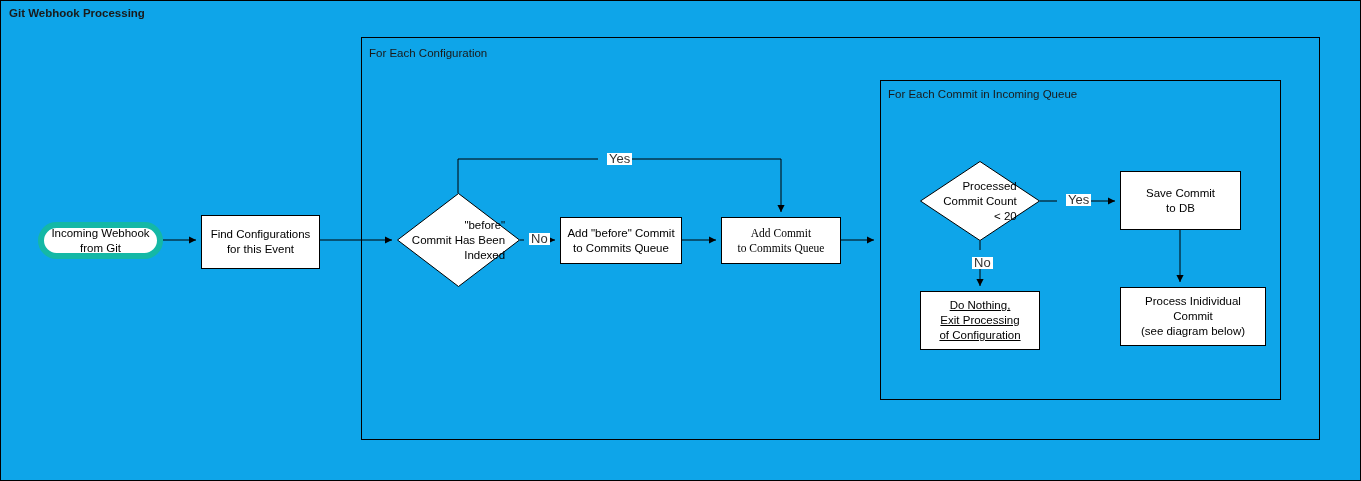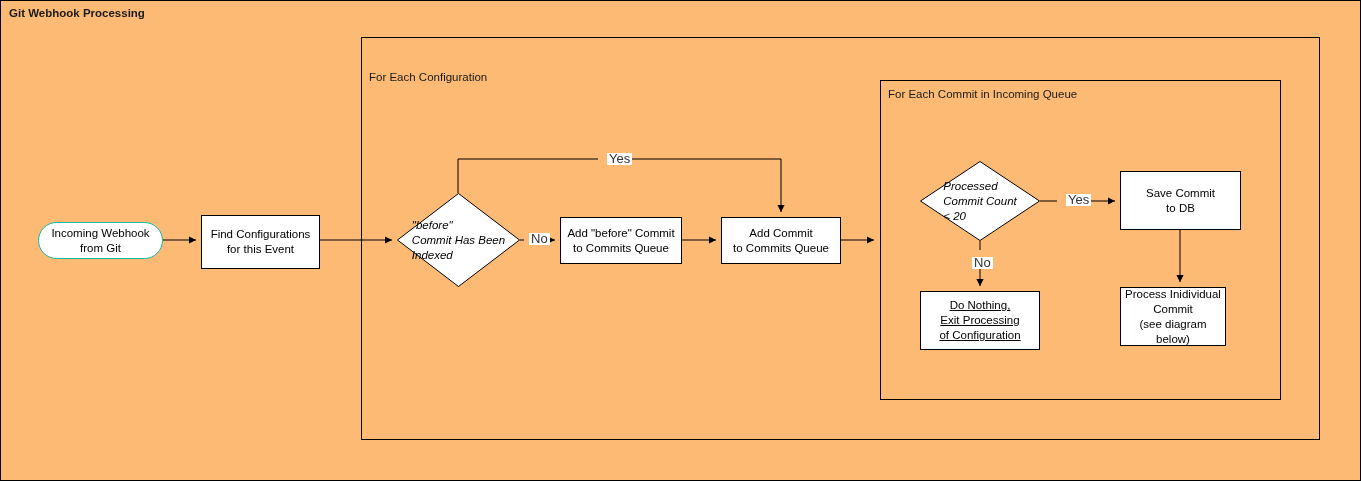--- a/index.html
+++ b/index.html
@@ -5,21 +5,21 @@
 <style>
   html, body {
     margin: 0;
     padding: 0;
     background: #ffffff;
   }
   #canvas {
     position: relative;
     width: 1361px;
     height: 481px;
-    background: #fdba74;
+    background: #0ea5e9;
     font-family: "Liberation Sans", sans-serif;
     overflow: hidden;
     box-sizing: border-box;
   }
   
   #page-frame {
     position: absolute;
     left: 0;
     top: 0;
     width: 1361px;
@@ -60,21 +60,21 @@
     text-align: center;
     font-size: 11.5px;
     line-height: 15px;
     color: #000000;
     background: #ffffff;
   }
   .node.process {
     border: 1px solid #000000;
   }
   .node.terminator {
-    border: 1px solid #14b8a6;
+    border: 6px solid #14b8a6;
     border-radius: 22px;
   }
   .node .node-text {
     white-space: pre-line;
     padding: 0 4px;
     text-align: center;
   }
   
   .decision {
     position: absolute;
@@ -88,26 +88,25 @@
   }
   .decision .node-text {
     position: absolute;
     left: 0;
     top: 0;
     width: 100%;
     height: 100%;
     display: flex;
     align-items: center;
     justify-content: center;
-    text-align: left;
+    text-align: right;
     font-size: 11.5px;
     line-height: 15px;
     color: #000000;
     white-space: pre-line;
-    font-style: italic;
   }
   
   #connector-layer {
     position: absolute;
     left: 0;
     top: 0;
     width: 1361px;
     height: 481px;
     pointer-events: none;
   }
@@ -125,21 +124,21 @@
 <body>
 
 <div id="canvas">
 
   <div id="page-frame"></div>
 
   <div id="diagram-title">Git Webhook Processing</div>
 
   <div id="groups-layer">
       <div class="group-box" style="left: 361px; top: 37px; width: 959px; height: 403px;"></div>
-      <div class="group-label" style="left: 369px; top: 47px; margin-top: 24px;">For Each Configuration</div>
+      <div class="group-label" style="left: 369px; top: 47px;">For Each Configuration</div>
       <div class="group-box" style="left: 880px; top: 80px; width: 401px; height: 320px;"></div>
       <div class="group-label" style="left: 888px; top: 88px;">For Each Commit in Incoming Queue</div>
     </div>
 
   <svg id="connector-layer" width="1361" height="481" viewBox="0 0 1361 481">
       <path d="M163 240 L196 240" fill="none" stroke="#000000" stroke-width="1"></path>
       <path d="M196 240 l-7 -3.6 v7.2 z" fill="#000000" stroke="none"></path>
       <path d="M320 240 L392 240" fill="none" stroke="#000000" stroke-width="1"></path>
       <path d="M392 240 l-7 -3.6 v7.2 z" fill="#000000" stroke="none"></path>
       <path d="M520 240 L524 240 M543 240 L555 240" fill="none" stroke="#000000" stroke-width="1"></path>
@@ -172,42 +171,42 @@
           <polygon points="61.5,0.5 122.5,47 61.5,93.5 0.5,47" fill="#ffffff" stroke="#000000" stroke-width="1"></polygon>
         </svg>
         <div class="node-text">"before"
 Commit Has Been
 Indexed</div>
       </div>
       <div class="node process" style="left: 560px; top: 217px; width: 122px; height: 47px;">
         <div class="node-text">Add "before" Commit
 to Commits Queue</div>
       </div>
-      <div class="node process" style="left: 721px; top: 217px; width: 120px; height: 47px;">
+      <div class="node process" style="left: 721px; top: 217px; width: 120px; height: 47px; font-family: Liberation Serif, serif;">
         <div class="node-text">Add Commit
 to Commits Queue</div>
       </div>
       <div class="decision" style="left: 920px; top: 161px; width: 120px; height: 80px;">
         <svg width="120" height="80" viewBox="0 0 120 80">
           <polygon points="60,0.5 119.5,40 60,79.5 0.5,40" fill="#ffffff" stroke="#000000" stroke-width="1"></polygon>
         </svg>
         <div class="node-text">Processed
 Commit Count
 &lt; 20</div>
       </div>
       <div class="node process" style="left: 1120px; top: 171px; width: 121px; height: 59px;">
         <div class="node-text">Save Commit
 to DB</div>
       </div>
       <div class="node process" style="left: 920px; top: 291px; width: 120px; height: 59px; text-decoration: underline;">
         <div class="node-text">Do Nothing,
 Exit Processing
 of Configuration</div>
       </div>
-      <div class="node process" style="left: 1120px; top: 287px; width: 106px; height: 59px;">
+      <div class="node process" style="left: 1120px; top: 287px; width: 146px; height: 59px;">
         <div class="node-text">Process Inidividual
 Commit
 (see diagram below)</div>
       </div>
     </div>
 
   <div id="edge-labels-layer">
       <div class="edge-label" style="left: 607px; top: 153px;">Yes</div>
       <div class="edge-label" style="left: 529px; top: 233px;">No</div>
       <div class="edge-label" style="left: 1066px; top: 194px;">Yes</div>

